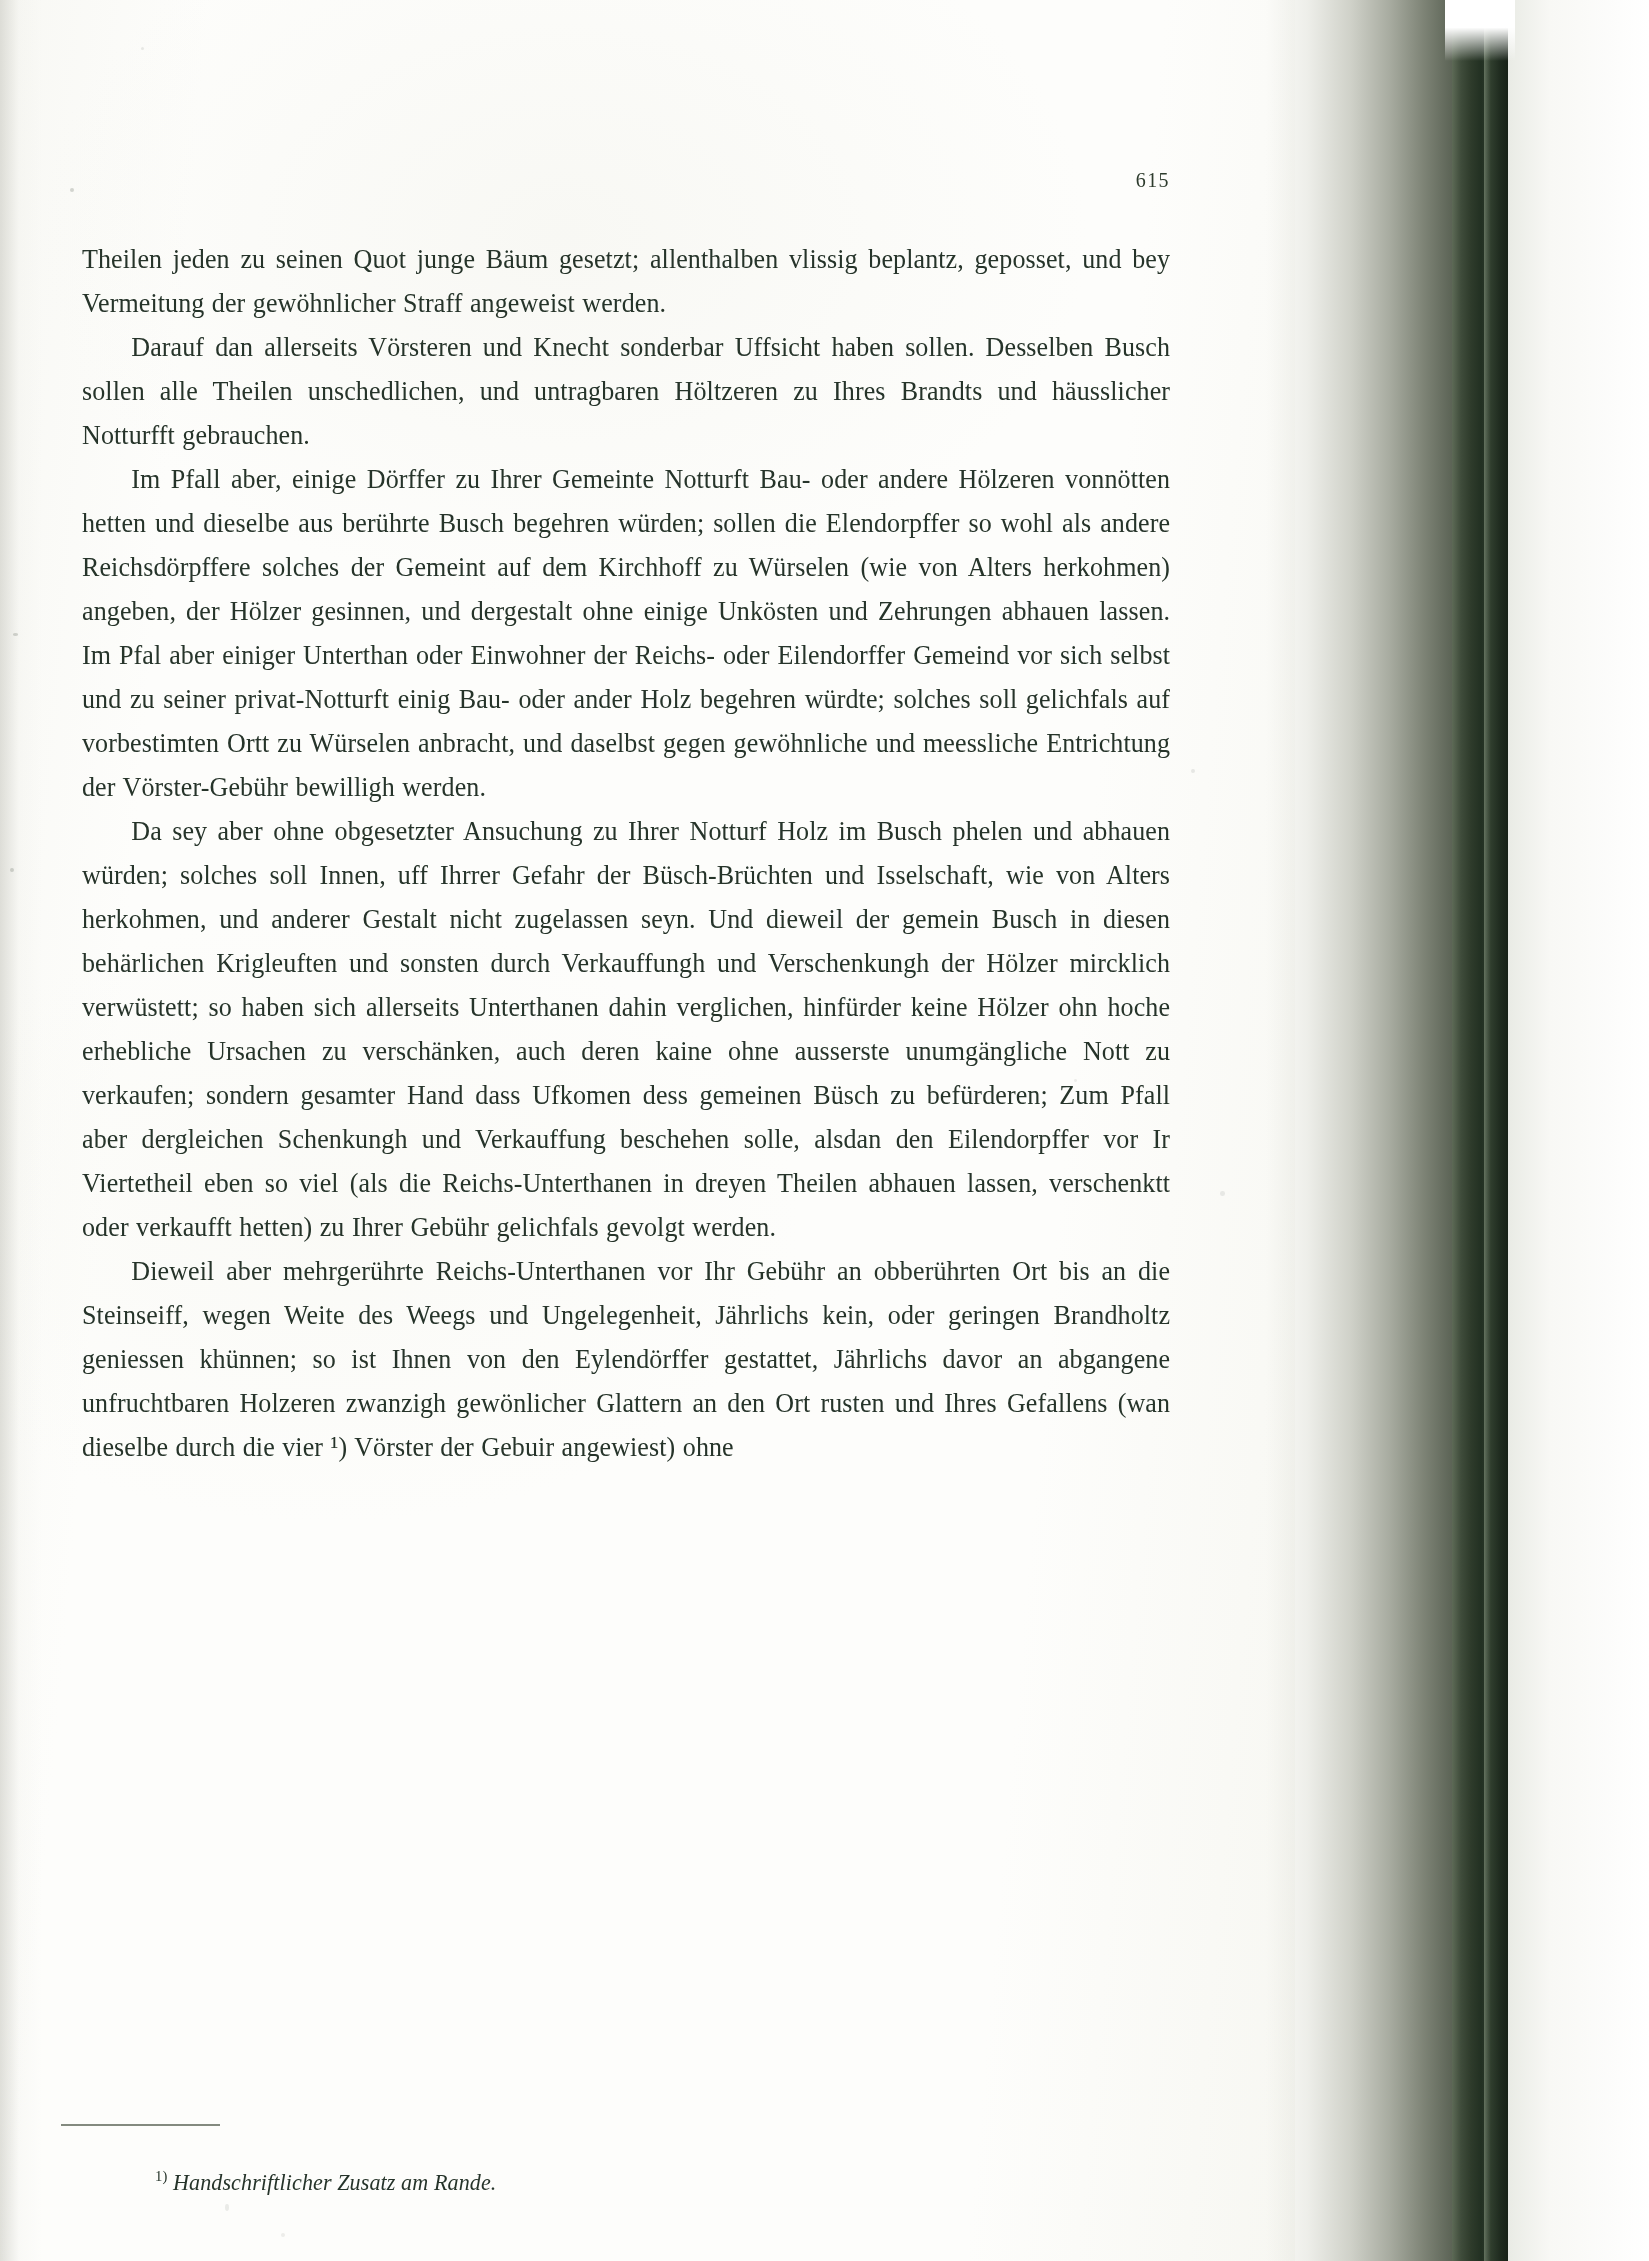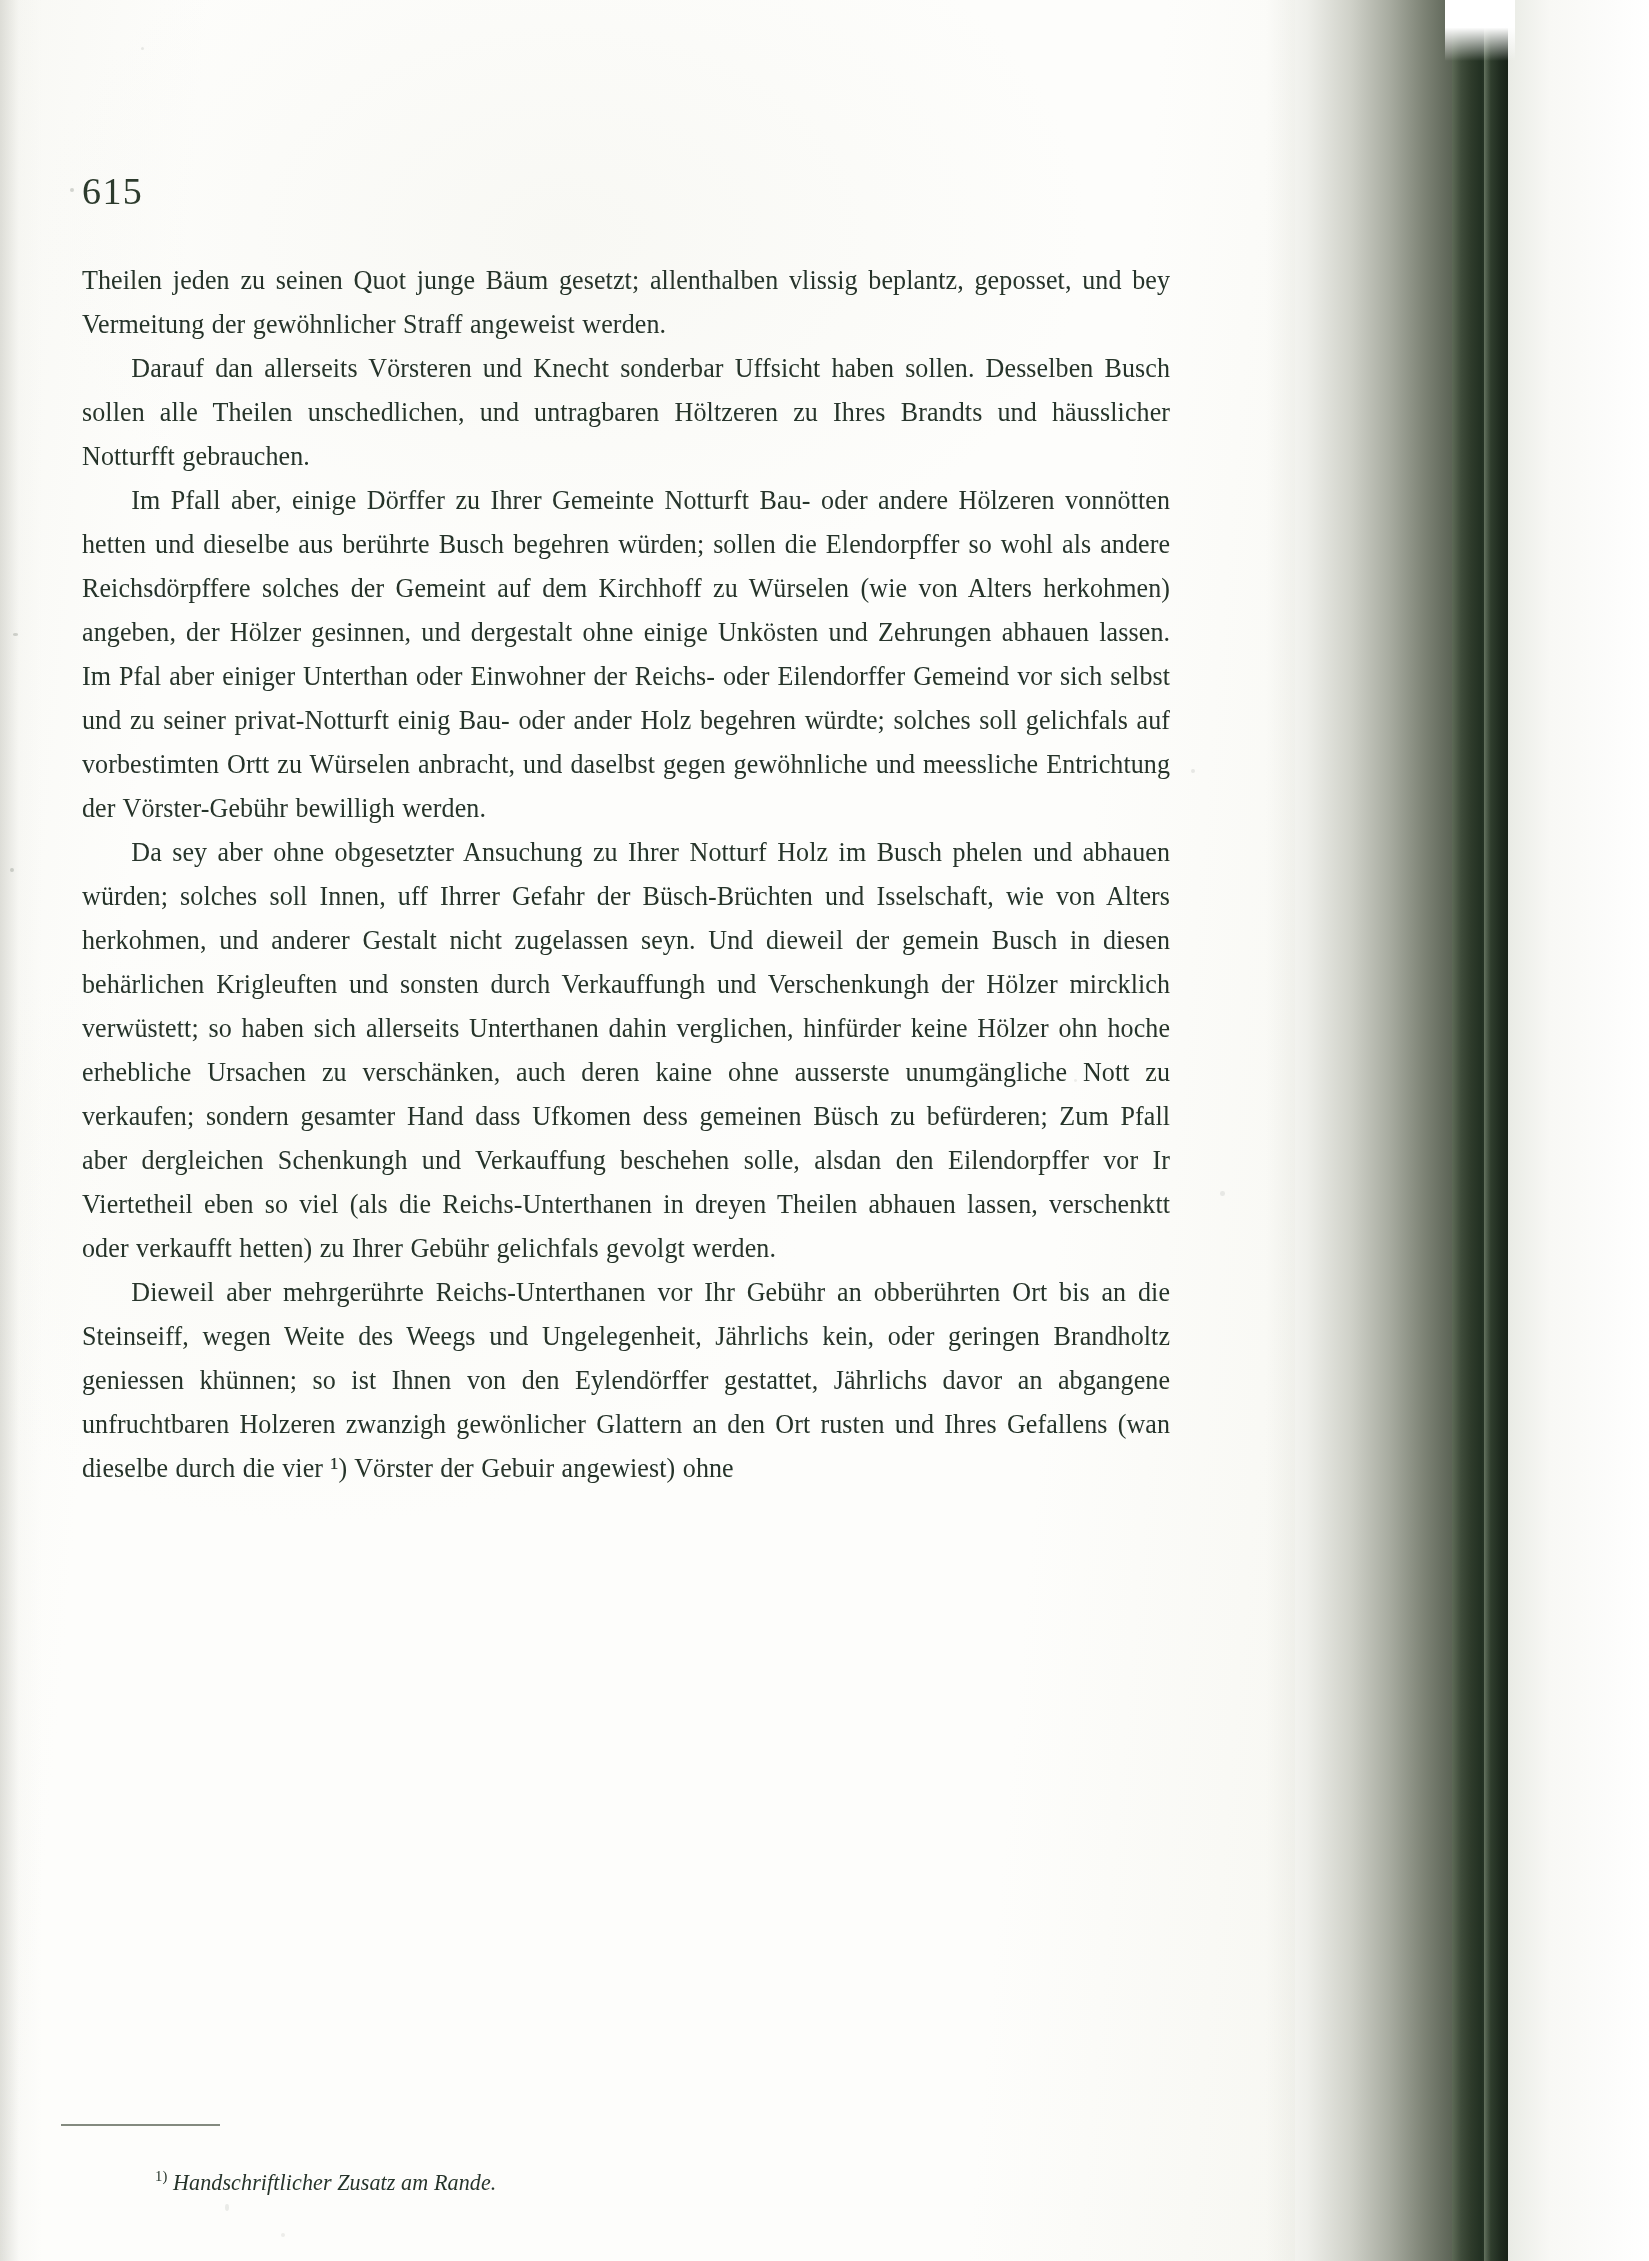--- a/index.html
+++ b/index.html
@@ -96,22 +96,22 @@
 
   
   .content {
     position: absolute;
     left: 82px;
     top: 169px;
     width: 1088px;
   }
   .folio {
     width: 1088px;
-    text-align: left;
-    font-size: 38px;
+    text-align: right;
+    font-size: 20px;
     letter-spacing: 1.4px;
     color: #2d3b2d;
     margin: 0 0 45px 0;
   }
   p.body {
     margin: 0;
     color: #26342a;
     font-size: 28px;
     line-height: 44px;
     text-align: justify;

